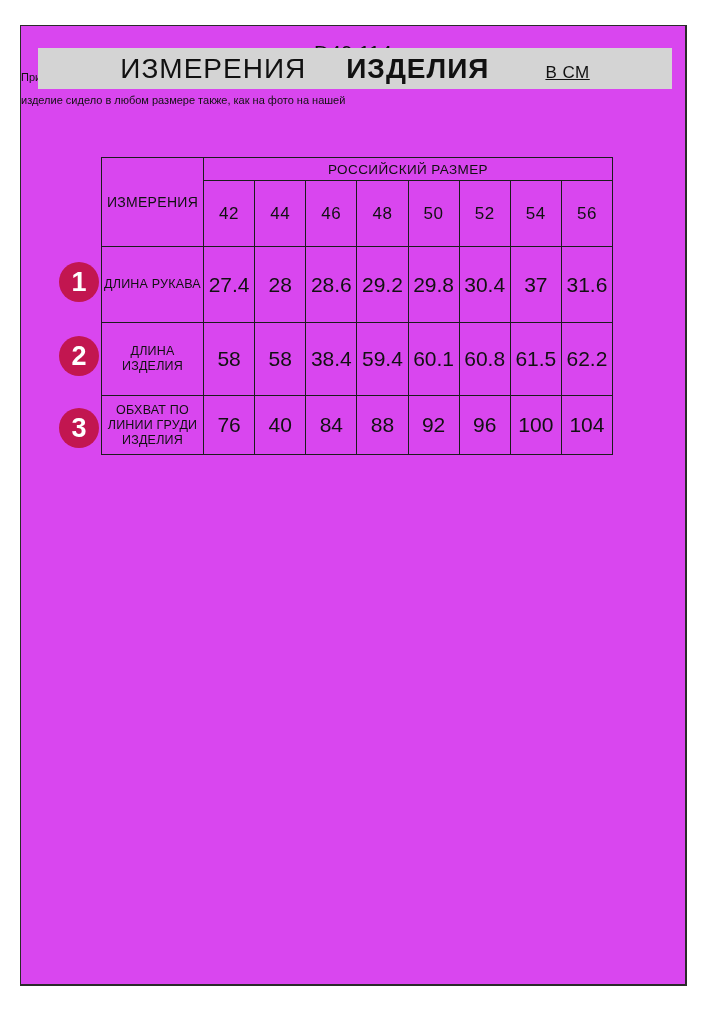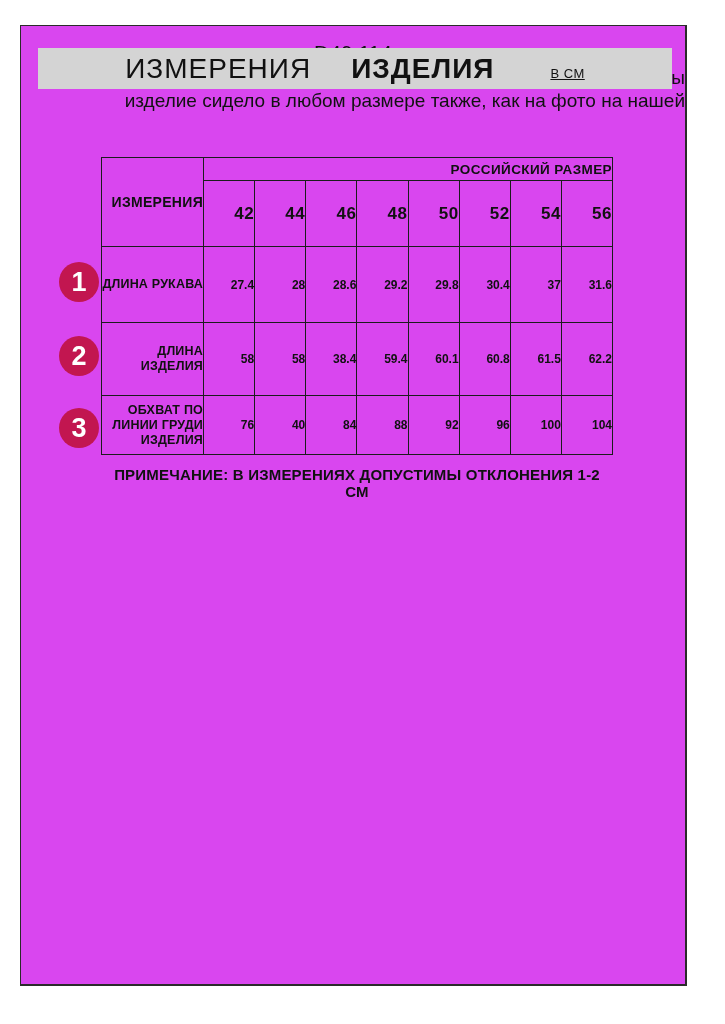--- a/index.html
+++ b/index.html
@@ -46,66 +46,66 @@
     letter-spacing: 1px;
     line-height: 41px;
   }
   .header-bar .t-bold {
     font-size: 28px;
     font-weight: 700;
     letter-spacing: 1px;
     margin-left: 40px;
   }
   .header-bar .t-units {
-    font-size: 13px;
+    font-size: 17px;
     font-weight: 400;
     letter-spacing: 0.5px;
     margin-left: 56px;
     text-decoration: underline;
   }
   .product-code {
     margin-top: 15px;
     text-align: center;
     font-size: 21px;
     font-weight: 400;
     line-height: 24px;
   }
   .description {
     margin-top: 1px;
-    text-align: right;
-    font-size: 19px;
+    text-align: left;
+    font-size: 11px;
     line-height: 23px;
     font-weight: 400;
   }
   .table-area {
     position: relative;
     margin: 45px 0 0 80px;
     width: 512px;
   }
   table.size-table {
     border-collapse: collapse;
     table-layout: fixed;
     width: 512px;
   }
   table.size-table th, table.size-table td {
     border: 1.5px solid #1c1c1c;
-    text-align: right;
+    text-align: center;
     vertical-align: middle;
     padding: 0;
-    font-weight: 700;
+    font-weight: 400;
   }
   col.col-label { width: 102px; }
   .row-group-header th { height: 22px; font-size: 13.5px; letter-spacing: 0.4px; }
   .row-sizes th { height: 65px; font-size: 17px; font-weight: 700; letter-spacing: 0.5px; }
   th.measure-head { font-size: 14px; letter-spacing: 0.3px; font-weight: 400; }
   .data-row-1 { height: 76px; }
   .data-row-2 { height: 73px; }
   .data-row-3 { height: 59px; }
   .row-label { font-size: 12.5px; line-height: 15px; letter-spacing: 0.2px; font-weight: 400; }
-  td.val { font-size: 12px; }
+  td.val { font-size: 21px; }
   .marker {
     position: absolute;
     width: 40px;
     height: 40px;
     border-radius: 50%;
     background: #c21650;
     color: #ffffff;
     font-size: 27px;
     font-weight: 700;
     display: flex;
@@ -215,17 +215,16 @@
             <td class="val">84</td>
             <td class="val">88</td>
             <td class="val">92</td>
             <td class="val">96</td>
             <td class="val">100</td>
             <td class="val">104</td>
           </tr>
         </tbody>
       </table>
 
-      <div class="note">ПРИМЕЧАНИЕ: В ИЗМЕРЕНИЯХ ДОПУСТИМЫ ОТКЛОНЕНИЯ 1-2 СМ</div>
     </div>
 
   </div>
 </div>
 
 </body></html>

